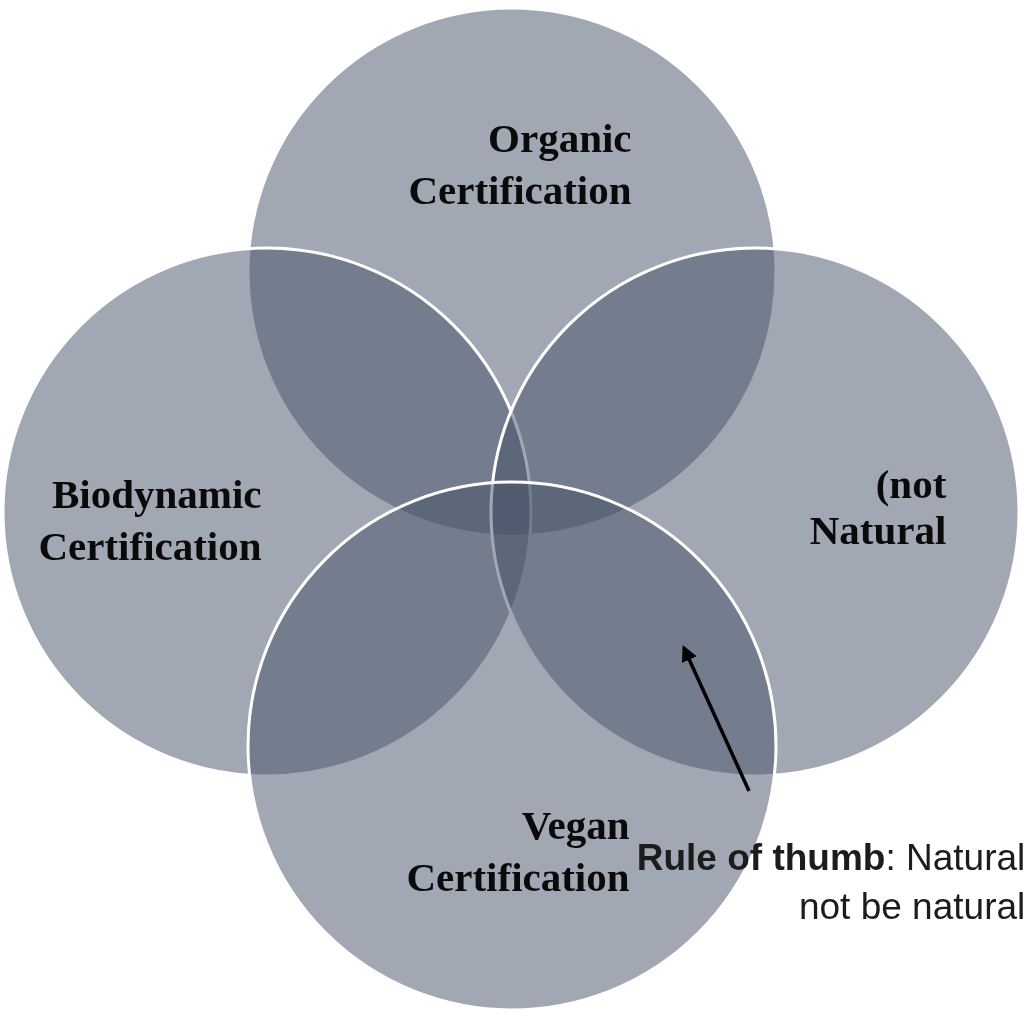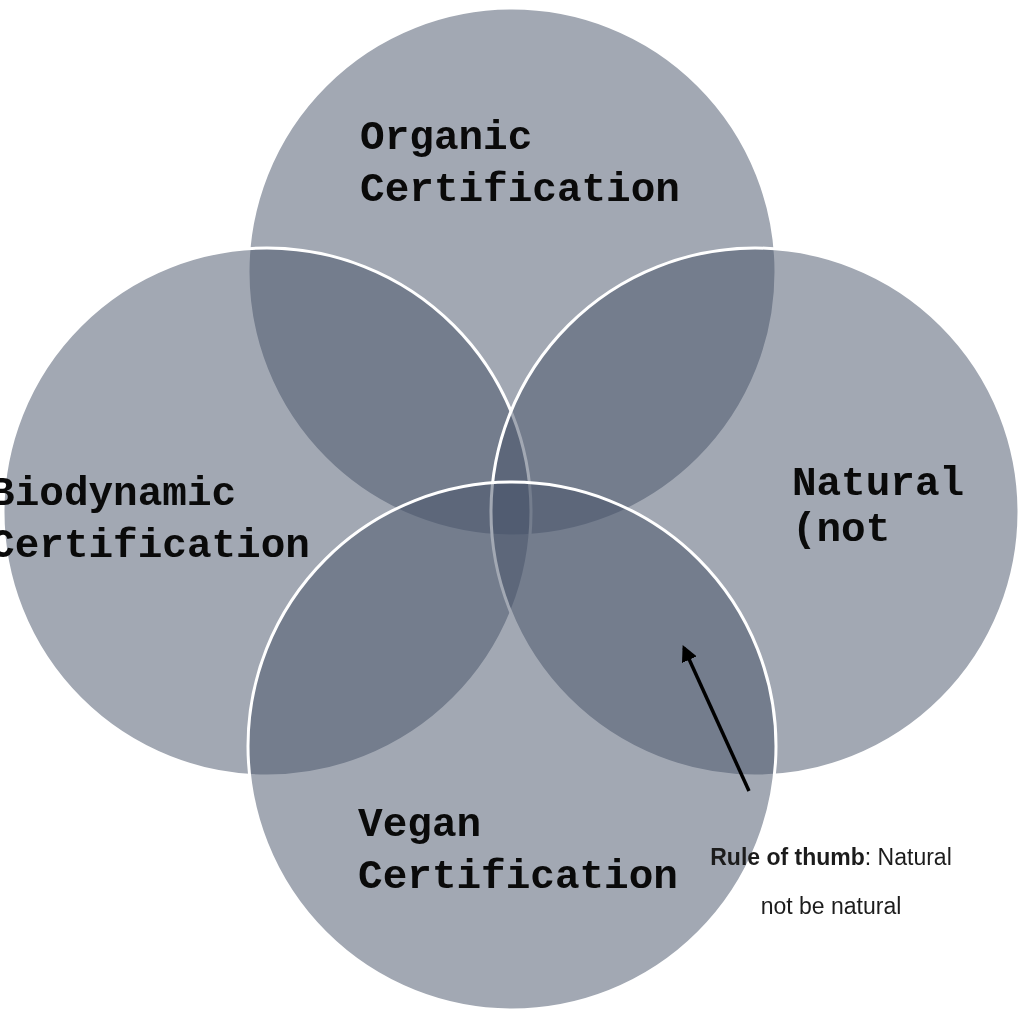--- a/index.html
+++ b/index.html
@@ -31,45 +31,45 @@
     stroke: var(--arrow-color, #000000);
     stroke-width: 3.5;
     fill: none;
   }
   .arrow-head {
     fill: var(--arrow-color, #000000);
   }
   .venn-label {
     position: absolute;
     transform: translate(-50%, -50%);
-    font-family: Liberation Mono, monospace;
+    font-family: Liberation Serif, serif;
     font-weight: bold;
     color: var(--label-color, #0a0a0a);
-    text-align: left;
+    text-align: right;
     font-size: 41px;
     line-height: 52px;
     white-space: nowrap;
   }
   .venn-label.tight {
     line-height: 46px;
   }
   .label-organic    { left: 520px; top: 164px; }
   .label-biodynamic { left: 150px; top: 520px; }
   .label-natural    { left: 878px; top: 507px; }
   .label-vegan      { left: 518px; top: 851px; }
   .annotation {
     position: absolute;
     left: 831px;
     top: 882px;
     transform: translate(-50%, -50%);
     font-family: "Liberation Sans", sans-serif;
-    font-size: 23px;
+    font-size: 37px;
     line-height: 49px;
     color: var(--note-color, #1c1c1c);
-    text-align: center;
+    text-align: right;
     white-space: nowrap;
   }
   .annotation .bold { font-weight: bold; }
 </style>
 </head>
 <body>
 
 <div class="canvas">
 
   <svg class="venn-svg" viewBox="0 0 1024 1024" xmlns="http://www.w3.org/2000/svg">
@@ -91,22 +91,22 @@
     <div>Organic</div>
     <div>Certification</div>
   </div>
 
   <div class="venn-label label-biodynamic">
     <div>Biodynamic</div>
     <div>Certification</div>
   </div>
 
   <div class="venn-label label-natural tight">
+    <div>(not</div>
     <div>Natural</div>
-    <div>(not</div>
   </div>
 
   <div class="venn-label label-vegan">
     <div>Vegan</div>
     <div>Certification</div>
   </div>
 
   <div class="annotation">
     <div>
       <span class="bold">Rule of thumb</span><span>: Natural</span>

